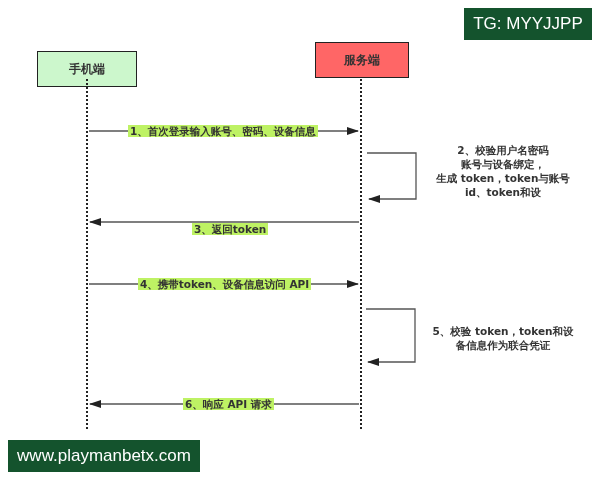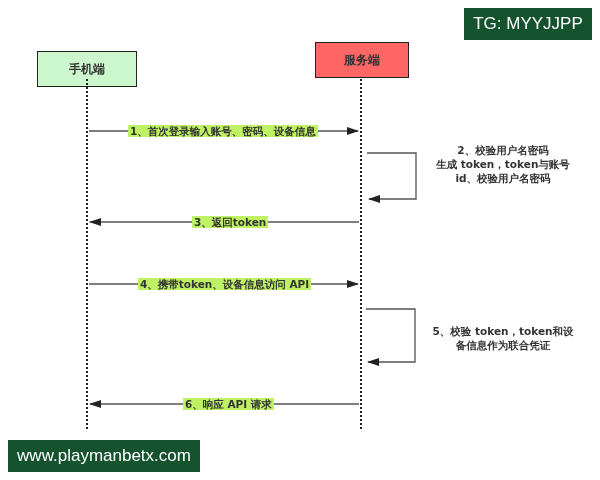--- a/index.html
+++ b/index.html
@@ -60,24 +60,25 @@
   <line x1="89" y1="284" x2="358" y2="284" stroke="#555" stroke-width="1.3" marker-end="url(#ah)"></line>
 
   <polyline points="366,309 415,309 415,362 368,362" fill="none" stroke="#555" stroke-width="1.3" marker-end="url(#ah)"></polyline>
 
   <line x1="359" y1="404" x2="90" y2="404" stroke="#555" stroke-width="1.3" marker-end="url(#ah)"></line>
 </svg>
 
 <div class="msg-label" style="left:128px; top:125px;">1、首次登录输入账号、密码、设备信息</div>
 <div class="note" style="left:428px; top:143px; width:150px;">
   <div>2、校验用户名密码</div>
+  <div>账号与设备绑定，</div>
   <div>生成 token，token与账号</div>
-  <div>id、校验用户名密码</div>
+  <div>id、token和设</div>
 </div>
-<div class="msg-label" style="left:192px; top:216px;text-align:right;">3、返回token</div>
+<div class="msg-label" style="left:192px; top:223px;text-align:right;">3、返回token</div>
 <div class="msg-label" style="left:138px; top:278px;">4、携带token、设备信息访问 API</div>
 <div class="note" style="left:428px; top:324px; width:150px;">
   <div>5、校验 token，token和设</div>
   <div>备信息作为联合凭证</div>
 </div>
 <div class="msg-label" style="left:183px; top:398px;">6、响应 API 请求</div>
 
 <div class="badge" style="left:464px; top:8px; width:128px; height:32px;">TG: MYYJJPP</div>
 <div class="badge" style="left:8px; top:440px; width:192px; height:32px;">www.playmanbetx.com</div>
 

